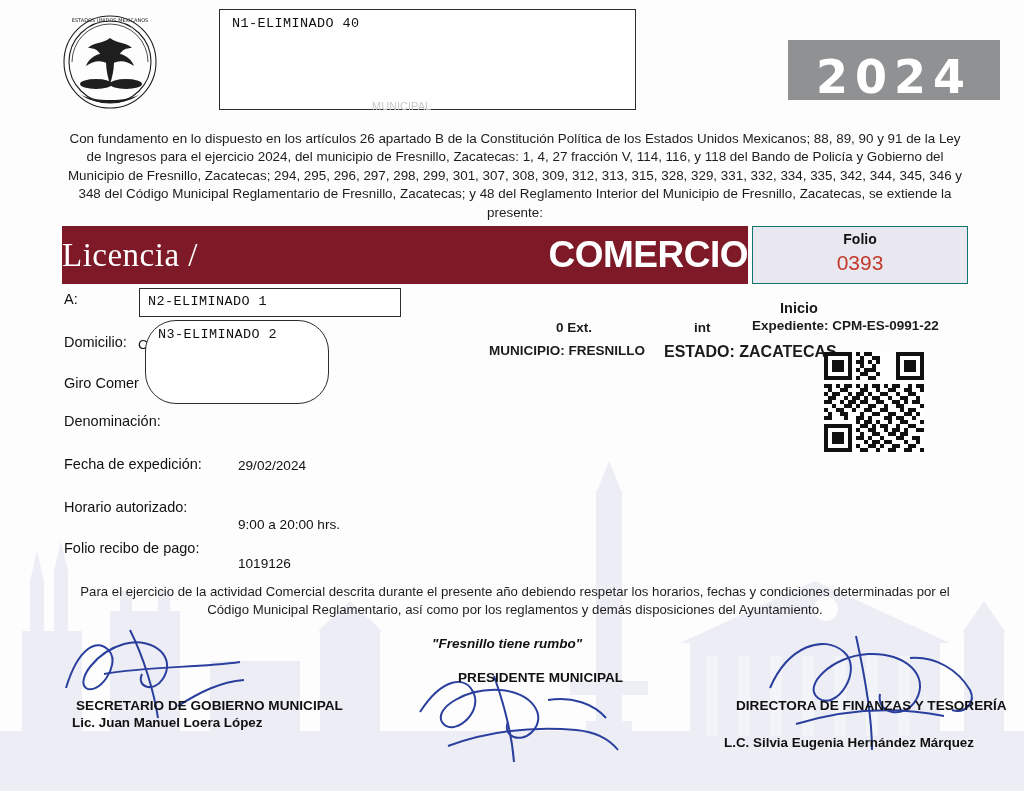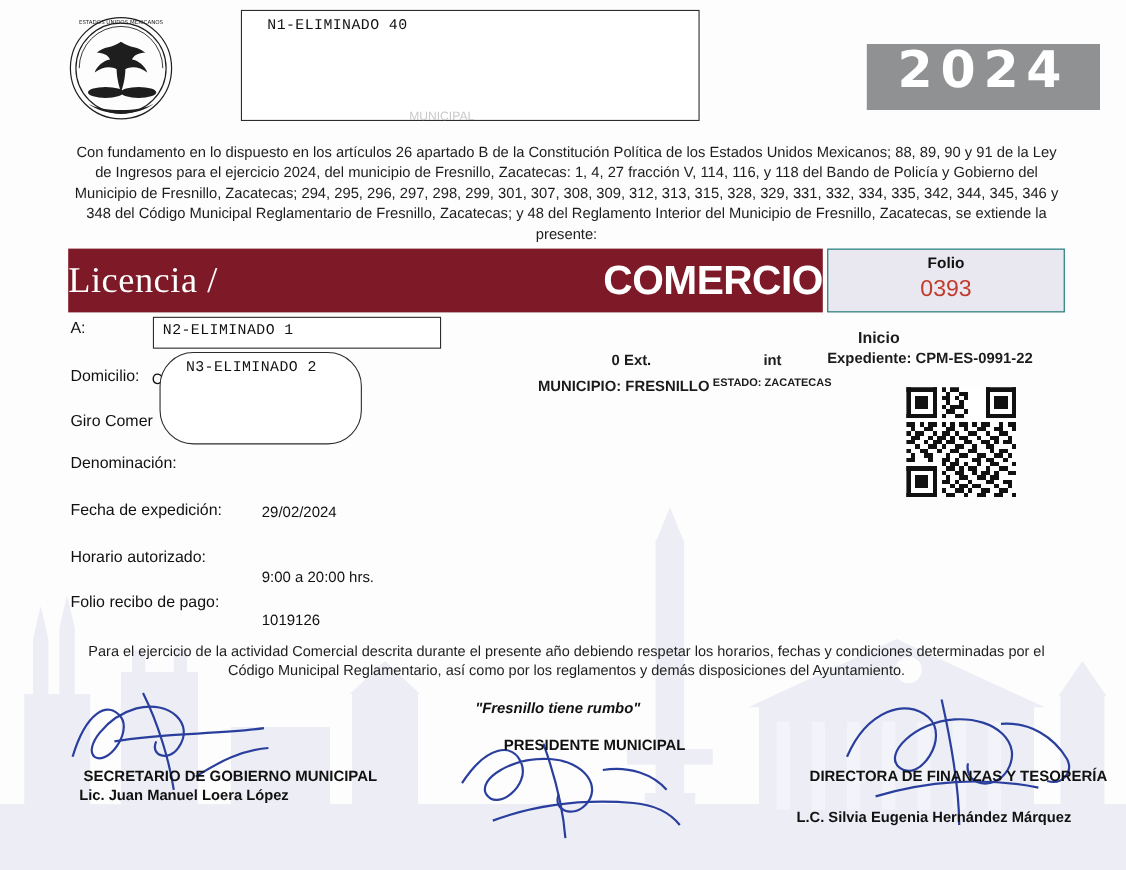--- a/index.html
+++ b/index.html
@@ -43,38 +43,38 @@
   }
 
   
   .redact {
     position: absolute;
     border: 1px solid #2c2c2c;
     background: #ffffff;
     font-family: "Liberation Mono", monospace;
     font-size: 13.5px;
     color: #111;
-    padding: 6px 23px;
+    padding: 6px 12px;
     letter-spacing: 0.4px;
     box-sizing: border-box;
   }
   #redact-1 { left: 219px; top: 9px;  width: 417px; height: 101px; }
   #redact-2 { left: 139px; top: 288px; width: 262px; height: 29px;  padding: 5px 8px; }
   #redact-3 { left: 145px; top: 320px; width: 184px; height: 84px; border-radius: 31px; }
 
   
   .year-block {
     position: absolute;
     right: 24px;
     top: 40px;
     width: 212px;
     height: 60px;
     background: #8f9193;
     display: flex;
-    align-items: flex-start;
+    align-items: flex-end;
     justify-content: center;
   }
   .year-text {
     font-family: "DejaVu Sans", sans-serif;
     font-weight: bold;
     font-size: 46px;
     color: #ffffff;
     letter-spacing: 7px;
     line-height: 1;
   }
@@ -171,21 +171,21 @@
   #lbl-horario  { left: 64px;  top: 499px; }
   #val-horario  { left: 238px; top: 517px; }
   #lbl-foliorec { left: 64px;  top: 540px; }
   #val-foliorec { left: 238px; top: 556px; }
 
   
   .center-col { position: absolute; }
   #ext-text   { left: 556px; top: 320px; font-size: 13.5px; font-weight: bold; }
   #int-text   { left: 694px; top: 320px; font-size: 13.5px; font-weight: bold; }
   #municipio  { left: 489px; top: 343px; font-size: 13.5px; font-weight: bold; }
-  #estado     { left: 648px; top: 343px; font-size: 10px; font-weight: bold; }
+  #estado     { left: 664px; top: 343px; font-size: 16px; font-weight: bold; }
 
   
   #inicio-label { position: absolute; left: 780px; top: 300px; font-size: 14.5px; font-weight: bold; }
   #expediente   { position: absolute; left: 752px; top: 318px; font-size: 13.5px; font-weight: bold; text-align: right; }
 
   
   .qr {
     position: absolute;
     left: 824px;
     top: 352px;

